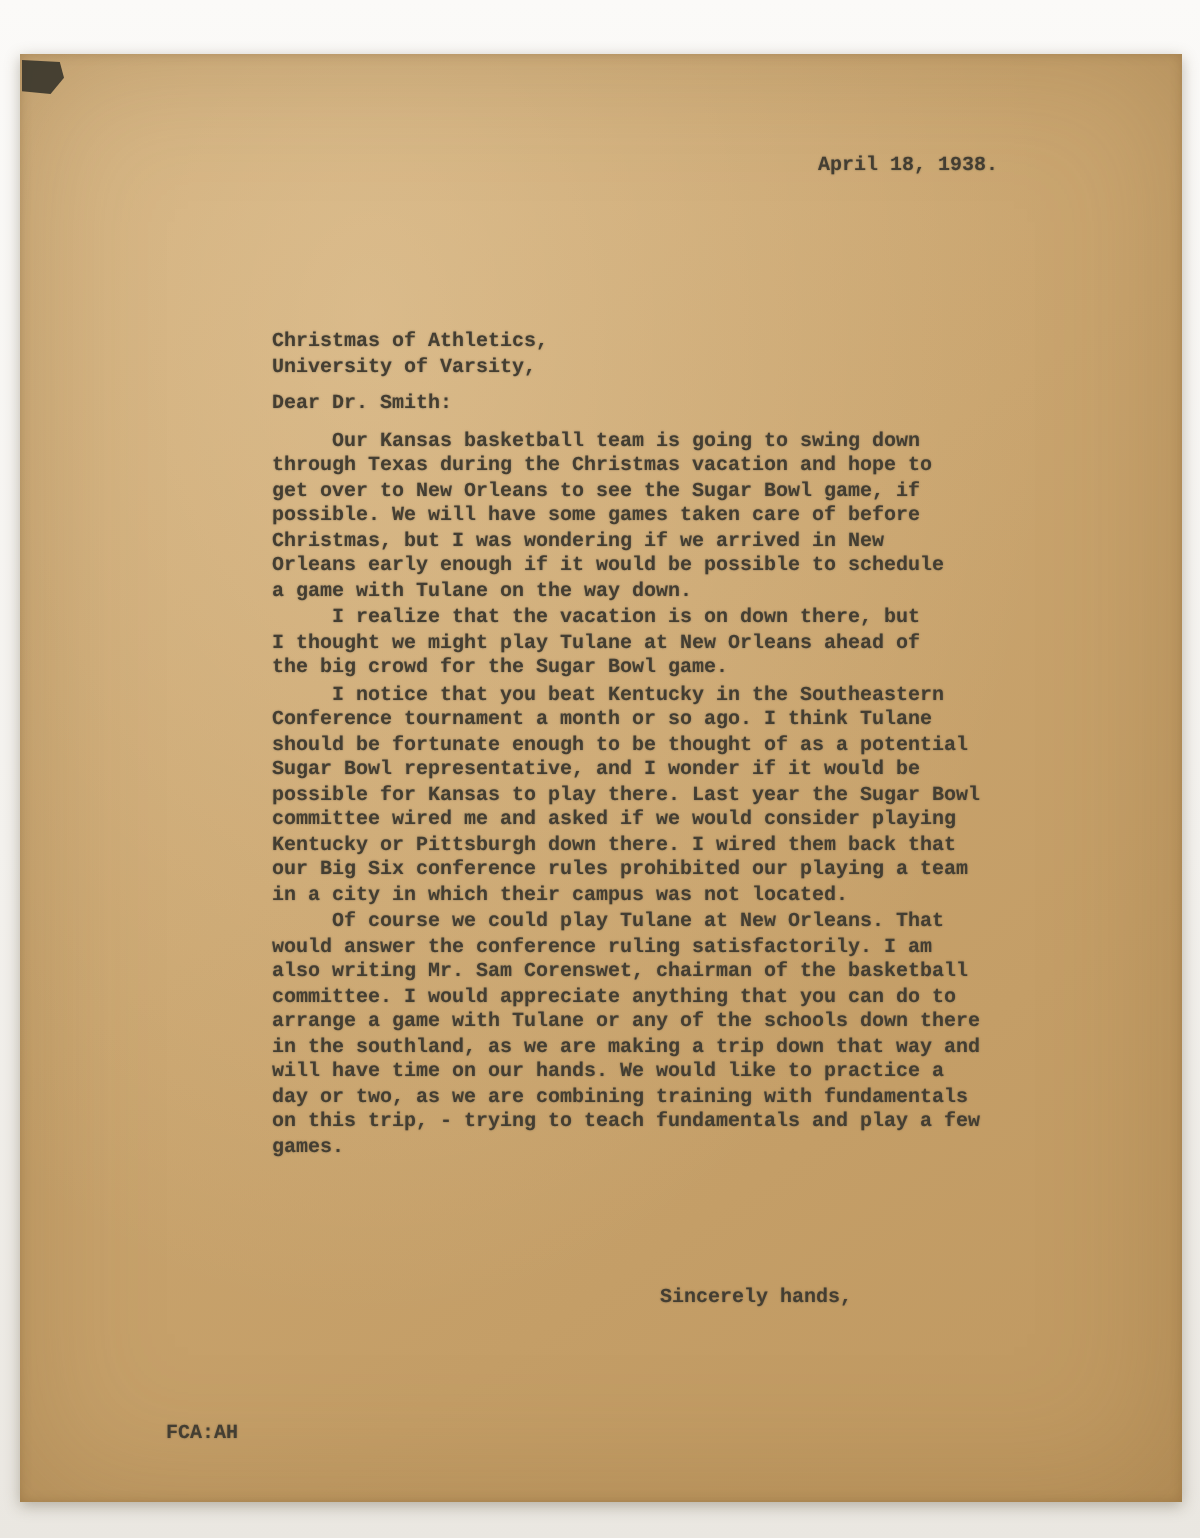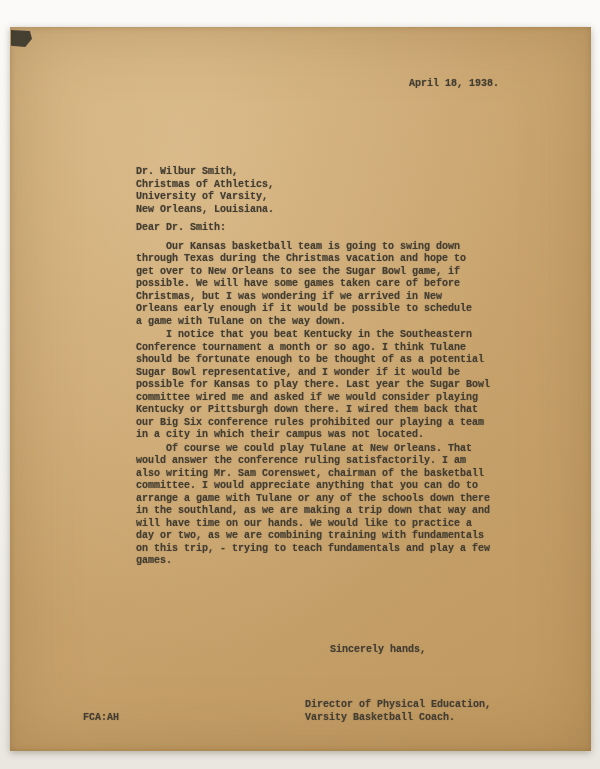--- a/index.html
+++ b/index.html
@@ -111,36 +111,37 @@
 
 <div class="scan-frame">
   <div class="paper">
 
     <div class="corner-mark"></div>
 
     <div class="date ink">April 18, 1938.</div>
 
     <div class="column">
       <div class="recipient ink">
-        <div>Dr. Wilbur Smith,</div>
         <div>Christmas of Athletics,</div>
         <div>University of Varsity,</div>
-        <div>New Orleans, Louisiana.</div>
       </div>
 
       <div class="salutation ink">Dear Dr. Smith:</div>
 
       <div class="body">
         <p class="ink">Our Kansas basketball team is going to swing down
 through Texas during the Christmas vacation and hope to
 get over to New Orleans to see the Sugar Bowl game, if
 possible.  We will have some games taken care of before
 Christmas, but I was wondering if we arrived in New
 Orleans early enough if it would be possible to schedule
 a game with Tulane on the way down.</p>
+        <p class="ink">I realize that the vacation is on down there, but
+I thought we might play Tulane at New Orleans ahead of
+the big crowd for the Sugar Bowl game.</p>
         <p class="ink">I notice that you beat Kentucky in the Southeastern
 Conference tournament a month or so ago.  I think Tulane
 should be fortunate enough to be thought of as a potential
 Sugar Bowl representative, and I wonder if it would be
 possible for Kansas to play there.  Last year the Sugar Bowl
 committee wired me and asked if we would consider playing
 Kentucky or Pittsburgh down there.  I wired them back that
 our Big Six conference rules prohibited our playing a team
 in a city in which their campus was not located.</p>
         <p class="ink">Of course we could play Tulane at New Orleans.  That
@@ -153,20 +154,16 @@
 day or two, as we are combining training with fundamentals
 on this trip, - trying to teach fundamentals and play a few
 games.</p>
       </div>
     </div>
 
     <div class="closing ink">Sincerely hands,</div>
 
     <div class="bottom-row">
       <div class="initials ink">FCA:AH</div>
-      <div class="sig-block ink">
-        <div>Director of Physical Education,</div>
-        <div>Varsity Basketball Coach.</div>
-      </div>
     </div>
 
   </div>
 </div>
 
 </body></html>

